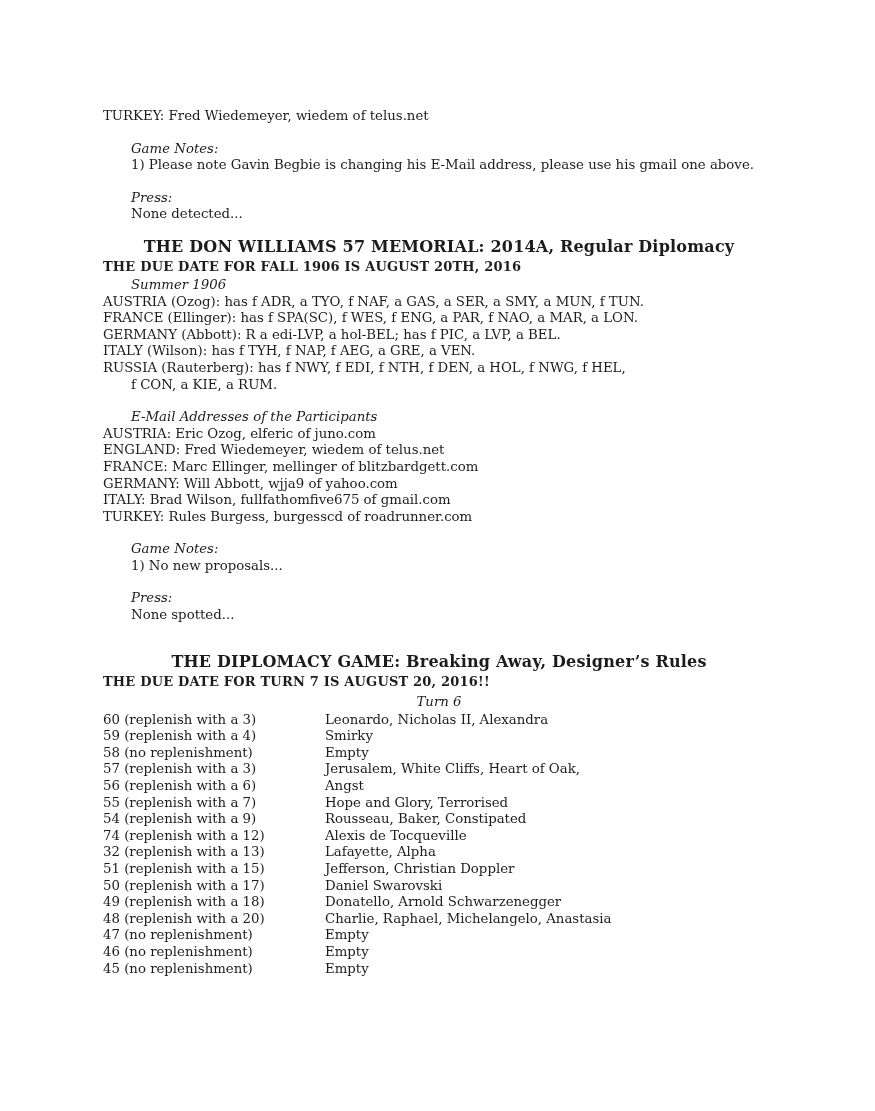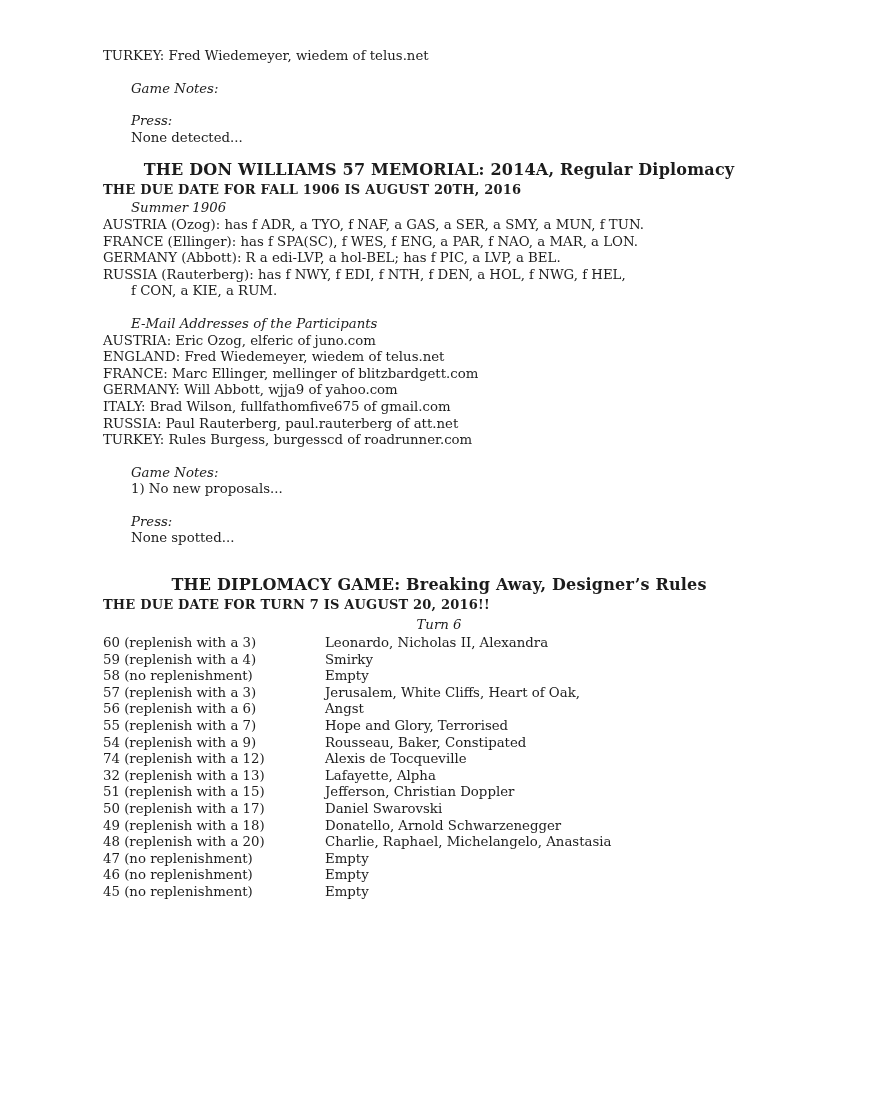--- a/index.html
+++ b/index.html
@@ -7,21 +7,21 @@
     position: relative;
     width: 875px;
     height: 1111px;
     margin: 0 auto;
     background: #ffffff;
     color: #1c1c1c;
     font-family: "DejaVu Serif", "Liberation Serif", serif;
     font-size: 13.3px;
     line-height: 16.6px;
     box-sizing: border-box;
-    padding: 48px 100px 0 103px;
+    padding: 108px 100px 0 103px;
   }
   .line { white-space: nowrap; }
   .indent { margin-left: 28px; }
   .ital { font-style: italic; }
   .bold { font-weight: bold; }
   .center { text-align: center; }
   .gap-para { height: 16px; }
   .gap-section { height: 14px; }
   .gap-big { height: 28px; }
   .title-line { font-size: 16px; line-height: 20px; letter-spacing: 0.2px; }
@@ -34,51 +34,52 @@
 <body>
 
 <div class="page">
 
   <div class="line">TURKEY: Fred Wiedemeyer, wiedem of telus.net</div>
 
   <div class="gap-para"></div>
 
   <div class="indent">
     <div class="line ital">Game Notes:</div>
+    <div class="line">1) Please note Gavin Begbie is changing his E-Mail address, please use his gmail one above.</div>
   </div>
 
   <div class="gap-para"></div>
 
   <div class="indent">
     <div class="line ital">Press:</div>
     <div class="line">None detected...</div>
   </div>
 
   <div class="gap-section"></div>
 
   <div>
     <div class="center bold title-line">THE DON WILLIAMS 57 MEMORIAL: 2014A, Regular Diplomacy</div>
     <div class="bold due-line">THE DUE DATE FOR FALL 1906 IS AUGUST 20TH, 2016</div>
     <div class="line ital indent">Summer 1906</div>
 
     <div class="line">AUSTRIA (Ozog): has f ADR, a TYO, f NAF, a GAS, a SER, a SMY, a MUN, f TUN.</div>
     <div class="line">FRANCE (Ellinger): has f SPA(SC), f WES, f ENG, a PAR, f NAO, a MAR, a LON.</div>
     <div class="line">GERMANY (Abbott): R a edi-LVP, a hol-BEL; has f PIC, a LVP, a BEL.</div>
+    <div class="line">ITALY (Wilson): has f TYH, f NAP, f AEG, a GRE, a VEN.</div>
     <div class="line">RUSSIA (Rauterberg): has f NWY, f EDI, f NTH, f DEN, a HOL, f NWG, f HEL,</div>
     <div class="line indent">f CON, a KIE, a RUM.</div>
 
     <div class="gap-para"></div>
 
     <div class="line ital indent">E-Mail Addresses of the Participants</div>
     <div class="line">AUSTRIA: Eric Ozog, elferic of juno.com</div>
     <div class="line">ENGLAND: Fred Wiedemeyer, wiedem of telus.net</div>
     <div class="line">FRANCE: Marc Ellinger, mellinger of blitzbardgett.com</div>
     <div class="line">GERMANY: Will Abbott, wjja9 of yahoo.com</div>
     <div class="line">ITALY: Brad Wilson, fullfathomfive675 of gmail.com</div>
-    <div class="line">RUSSIA: Paul Rauterberg, paul.rauterberg of att.net</div>
     <div class="line">TURKEY: Rules Burgess, burgesscd of roadrunner.com</div>
 
     <div class="gap-para"></div>
 
     <div class="indent">
       <div class="line ital">Game Notes:</div>
       <div class="line">1) No new proposals...</div>
     </div>
 
     <div class="gap-para"></div>

